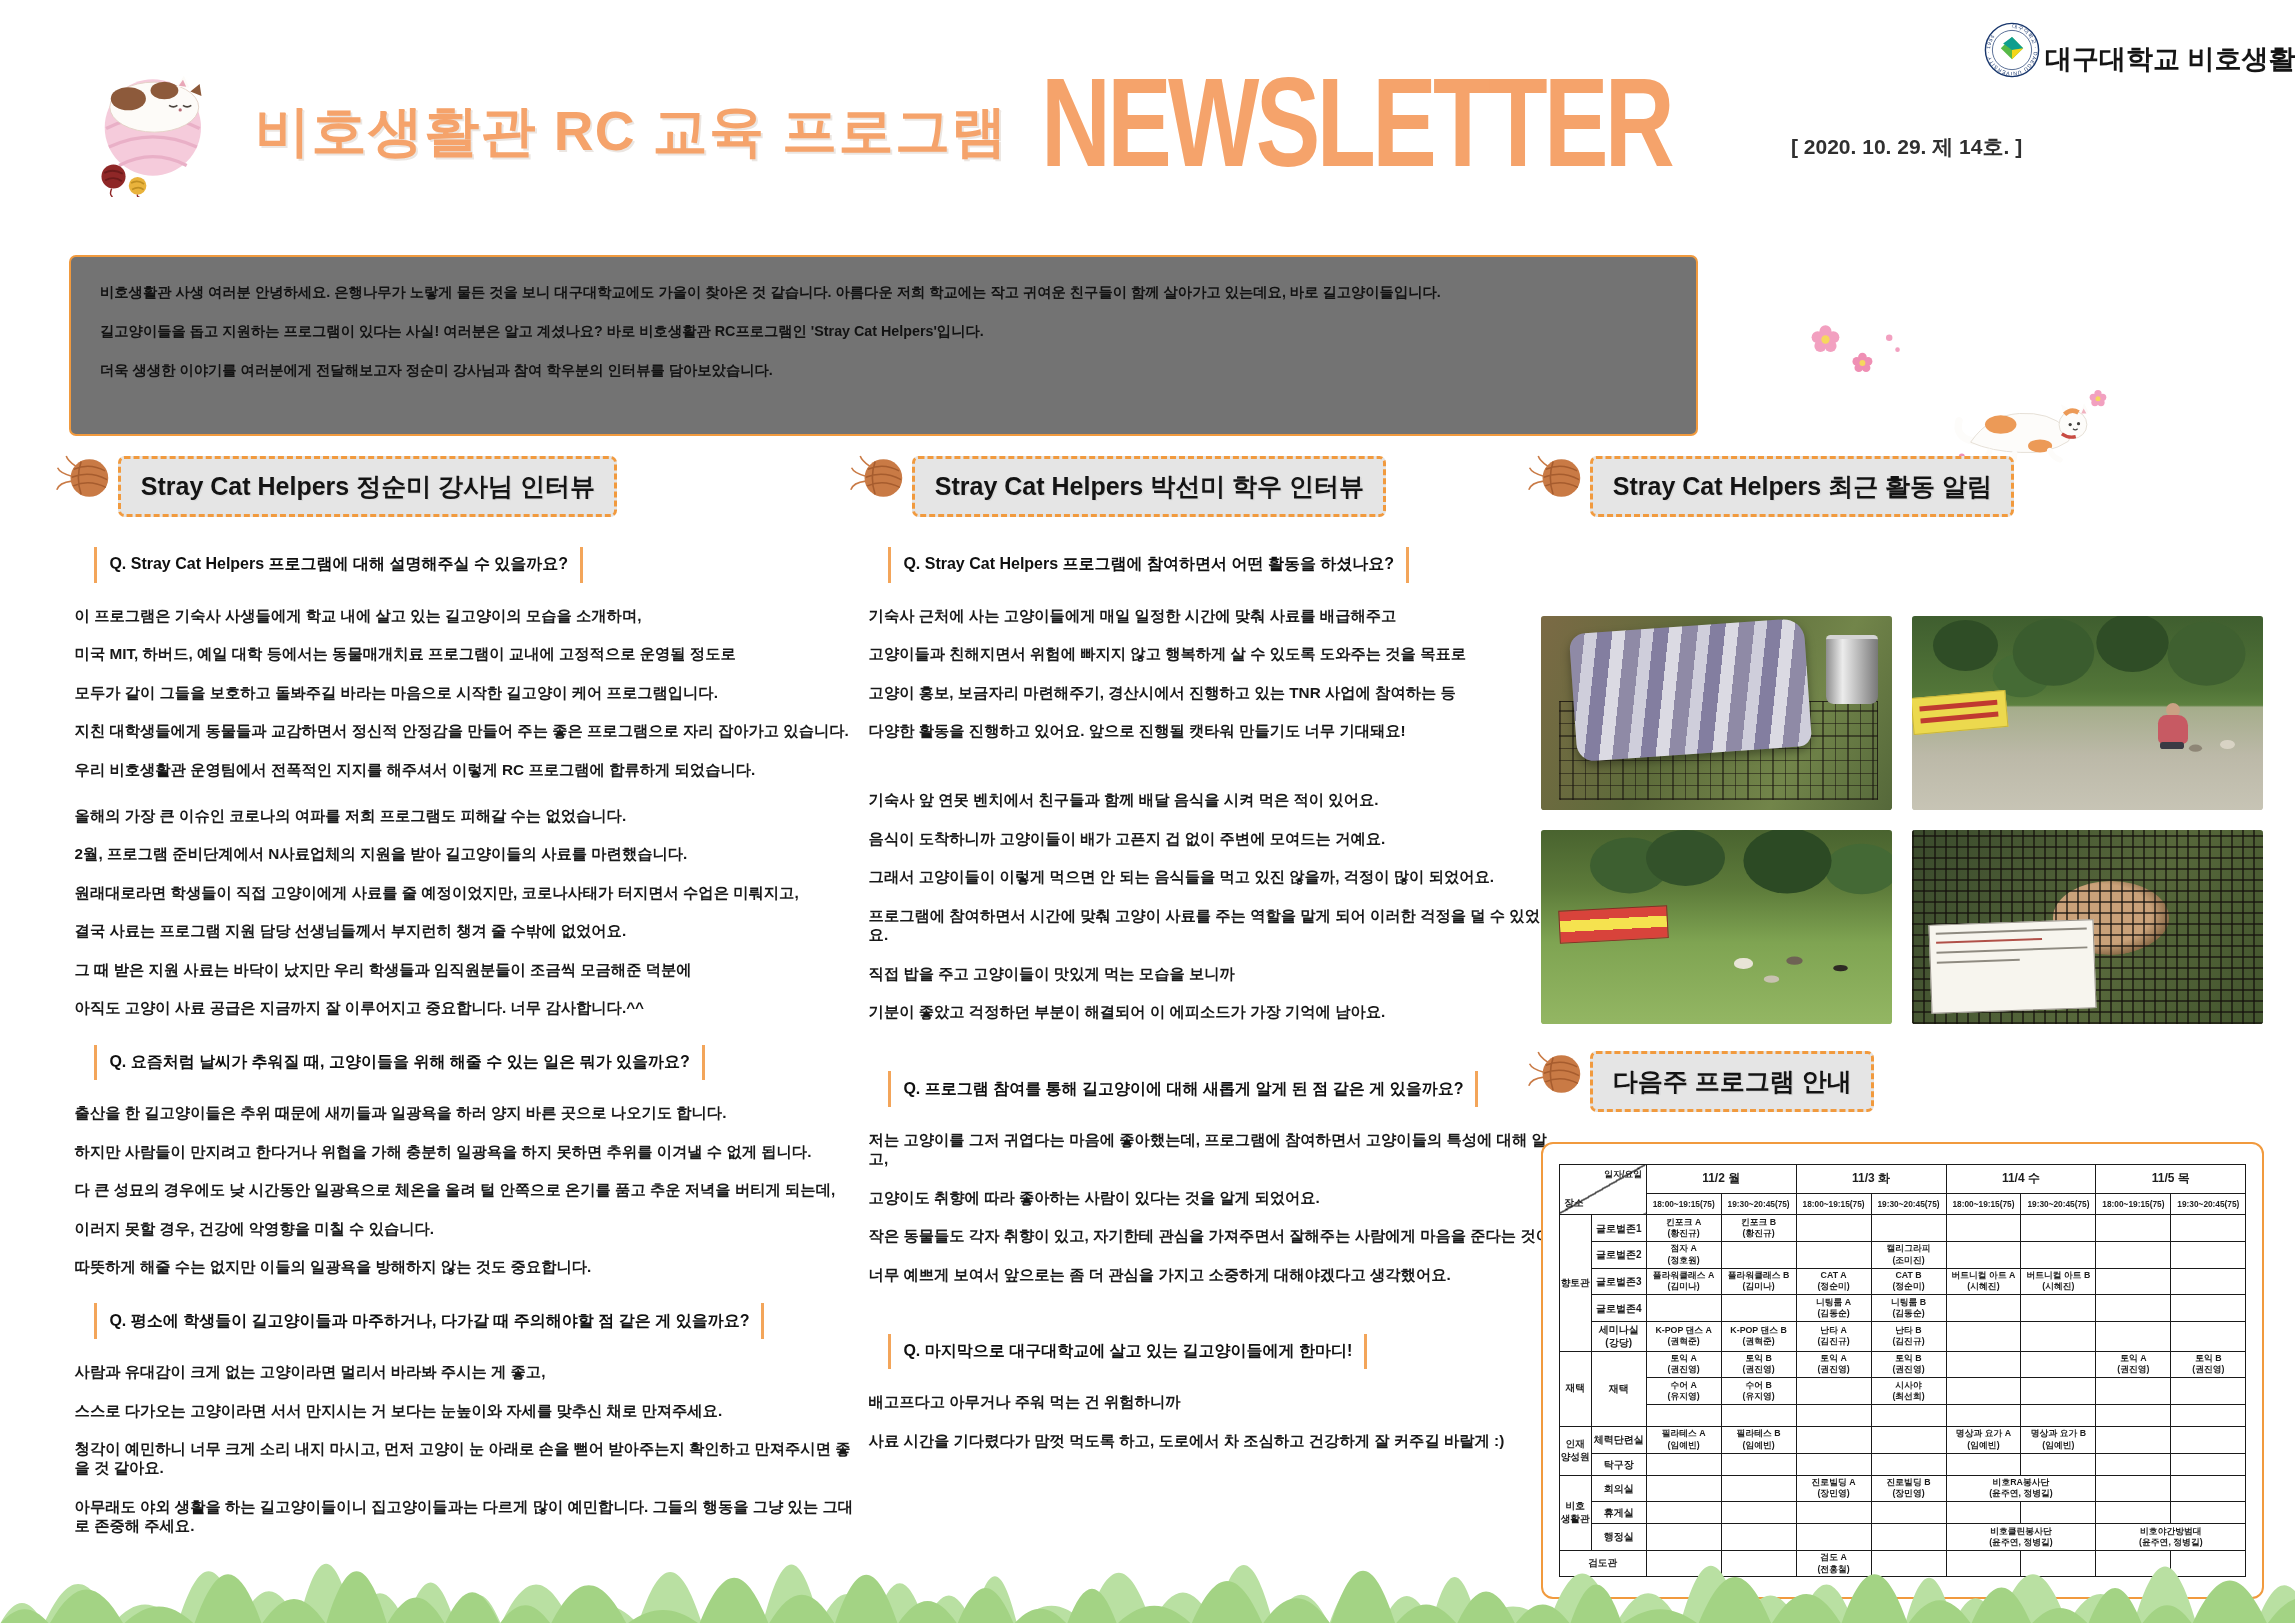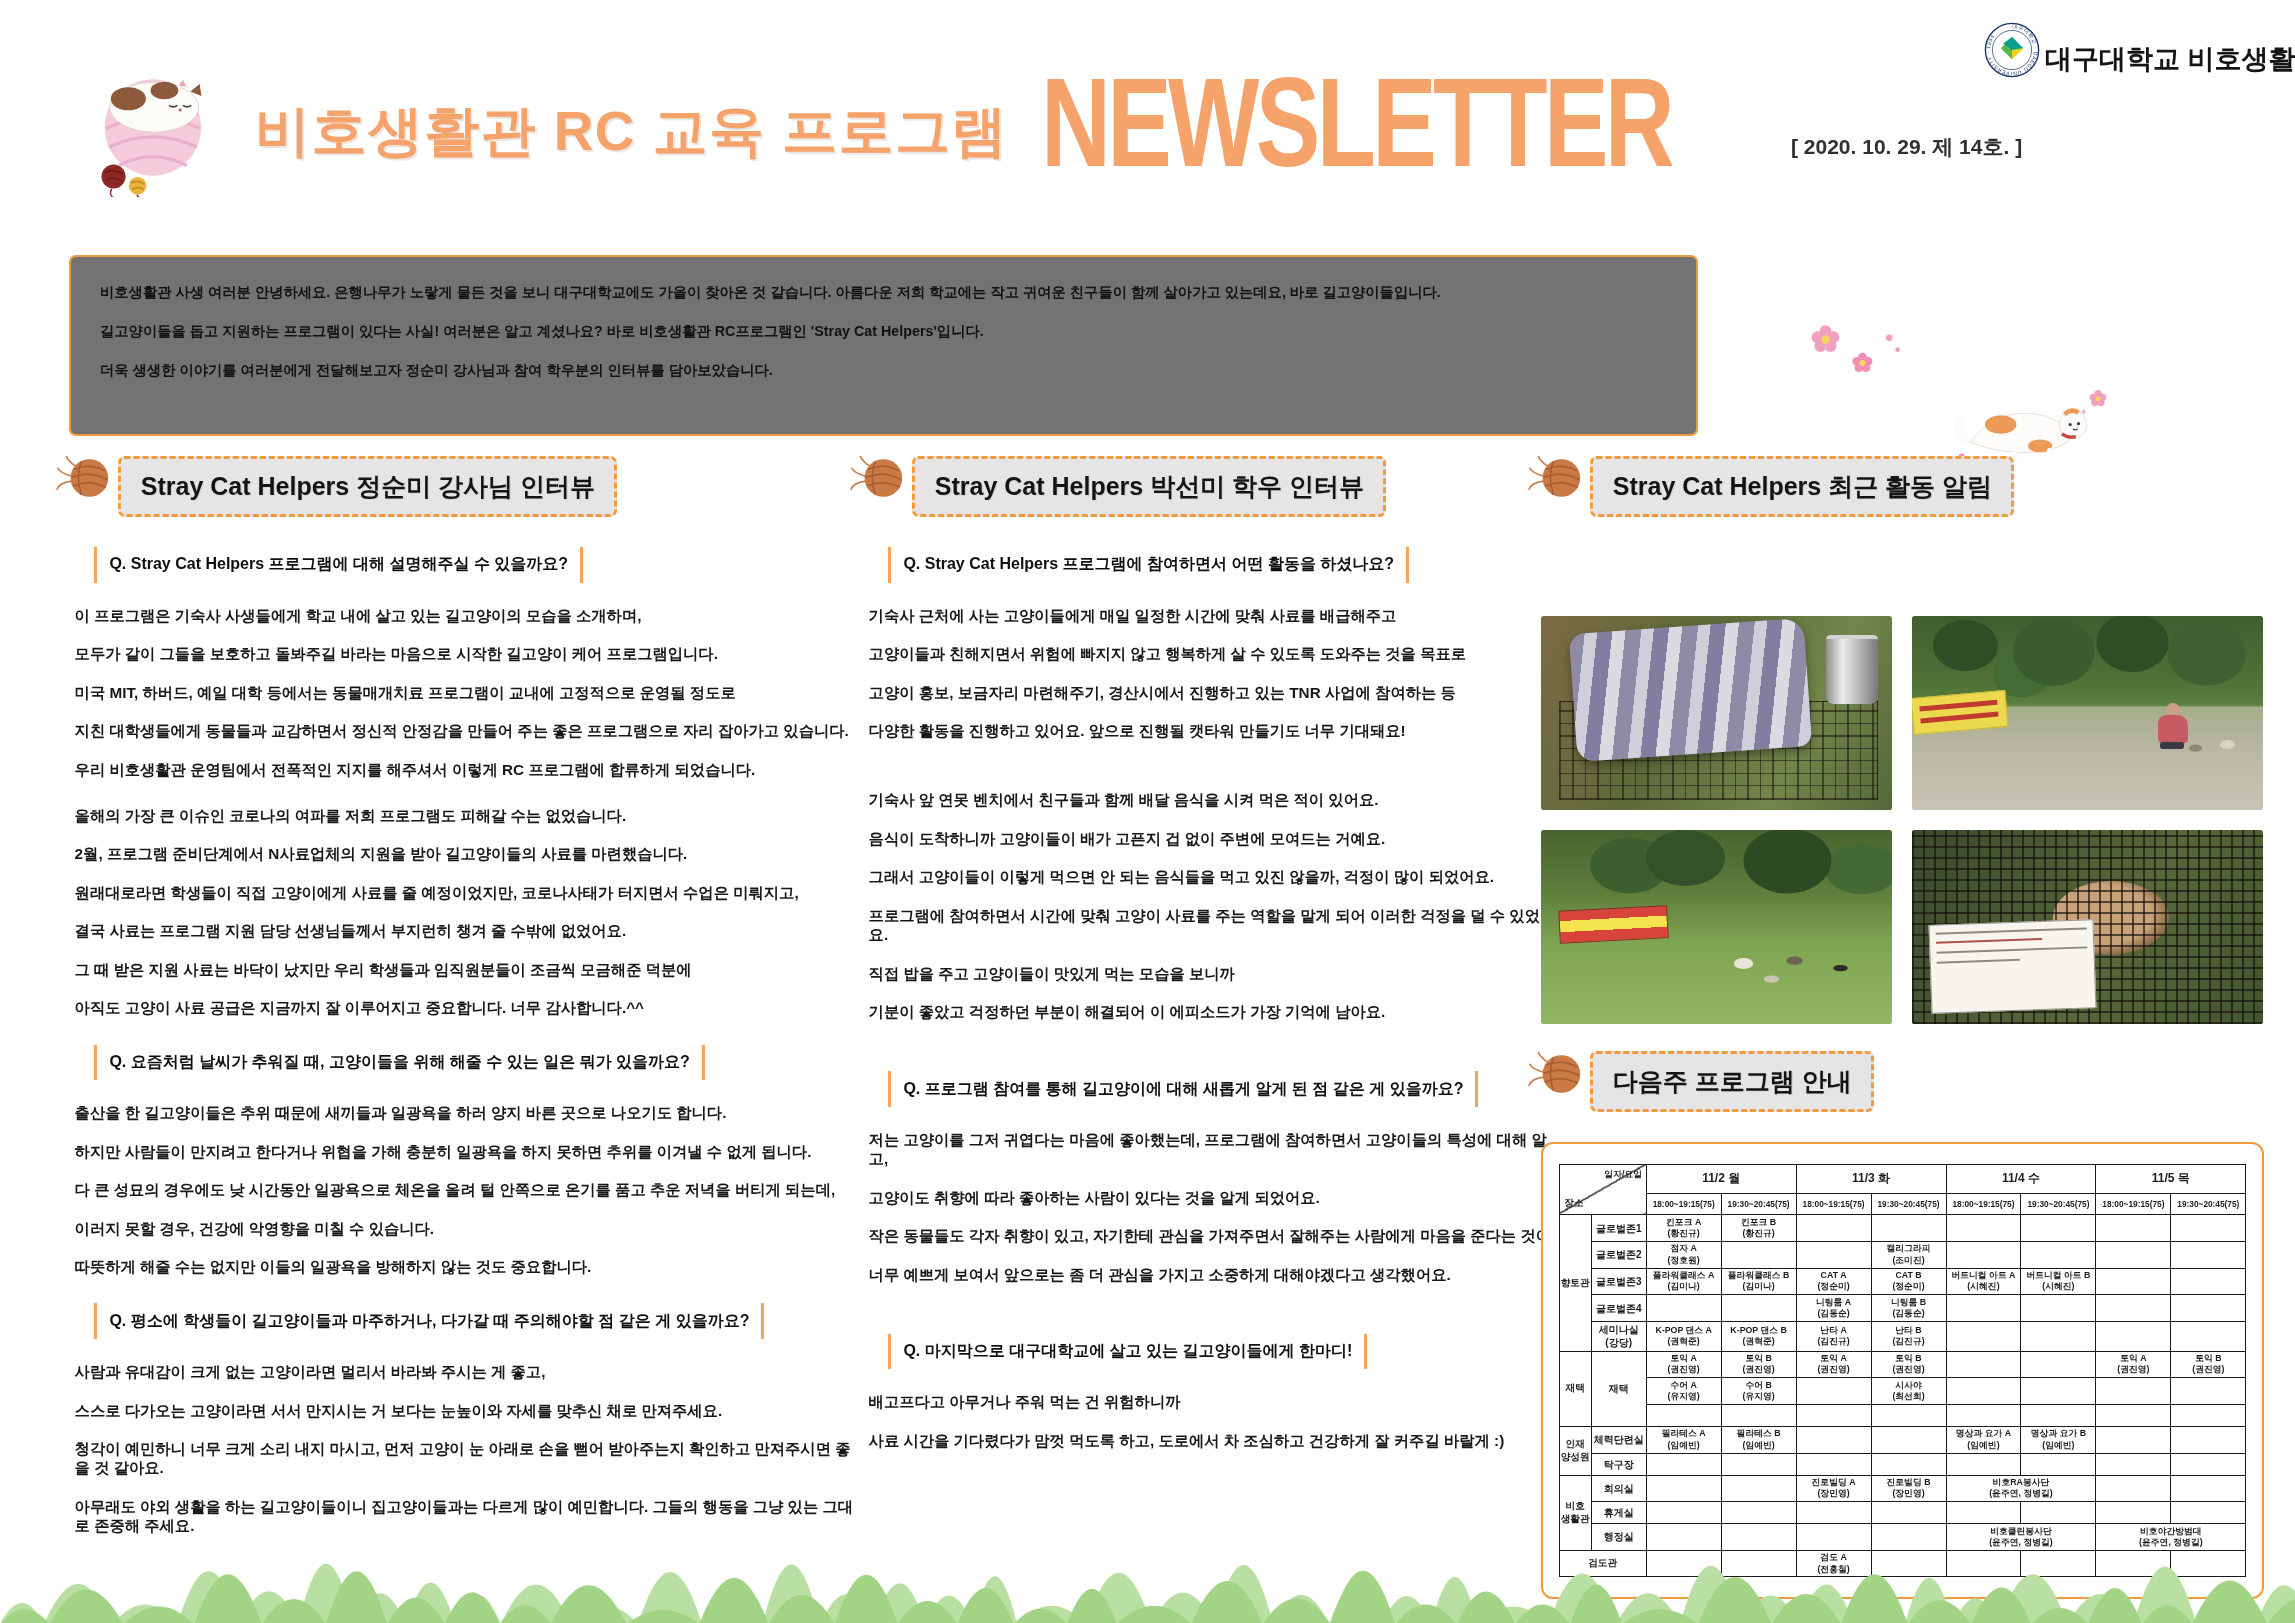--- a/index.html
+++ b/index.html
@@ -226,22 +226,22 @@
           <path d="M45,38 Q85,20 125,42 M40,58 Q85,40 130,64 M44,80 Q85,62 127,84 M64,18 Q50,60 64,102" stroke="#a65c2e" stroke-width="4" fill="none"></path>
         </svg>
       </span>
       <div class="dash-box">Stray Cat Helpers 정순미 강사님 인터뷰</div>
     </div>
 
     <section class="qa">
       <div class="q-box">Q. Stray Cat Helpers 프로그램에 대해 설명해주실 수 있을까요?</div>
       <div class="answers">
           <div class="a-line">이 프로그램은 기숙사 사생들에게 학교 내에 살고 있는 길고양이의 모습을 소개하며,</div>
+          <div class="a-line">미국 MIT, 하버드, 예일 대학 등에서는 동물매개치료 프로그램이 교내에 고정적으로 운영될 정도로</div>
           <div class="a-line">모두가 같이 그들을 보호하고 돌봐주길 바라는 마음으로 시작한 길고양이 케어 프로그램입니다.</div>
-          <div class="a-line">미국 MIT, 하버드, 예일 대학 등에서는 동물매개치료 프로그램이 교내에 고정적으로 운영될 정도로</div>
           <div class="a-line">지친 대학생들에게 동물들과 교감하면서 정신적 안정감을 만들어 주는 좋은 프로그램으로 자리 잡아가고 있습니다.</div>
           <div class="a-line">우리 비호생활관 운영팀에서 전폭적인 지지를 해주셔서 이렇게 RC 프로그램에 합류하게 되었습니다.</div>
         </div>
     </section>
     <section class="qa">
       <div class="answers">
           <div class="a-line">올해의 가장 큰 이슈인 코로나의 여파를 저희 프로그램도 피해갈 수는 없었습니다.</div>
           <div class="a-line">2월, 프로그램 준비단계에서 N사료업체의 지원을 받아 길고양이들의 사료를 마련했습니다.</div>
           <div class="a-line">원래대로라면 학생들이 직접 고양이에게 사료를 줄 예정이었지만, 코로나사태가 터지면서 수업은 미뤄지고,</div>
           <div class="a-line">결국 사료는 프로그램 지원 담당 선생님들께서 부지런히 챙겨 줄 수밖에 없었어요.</div>

